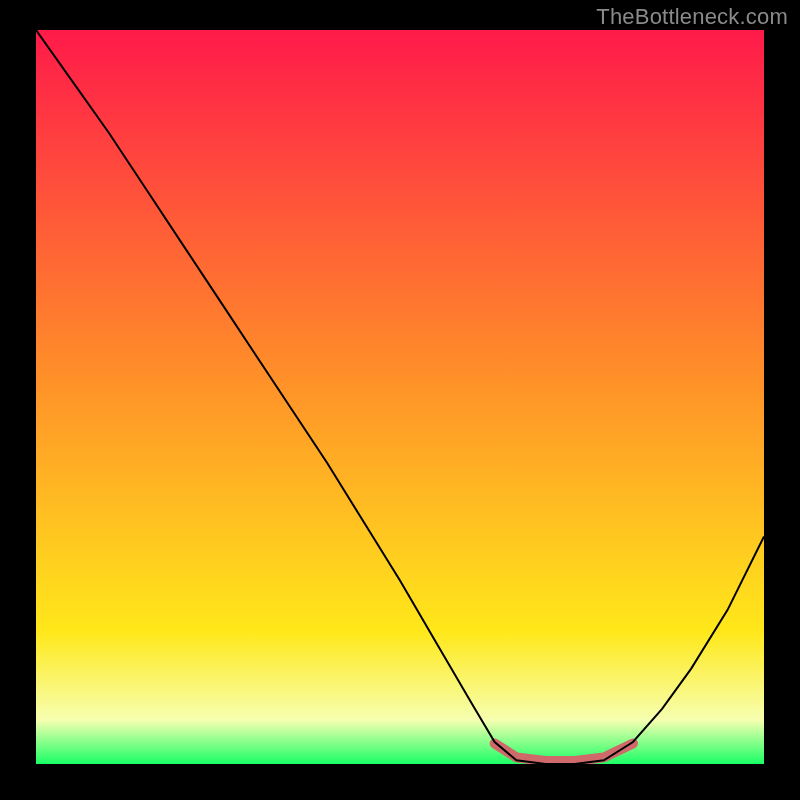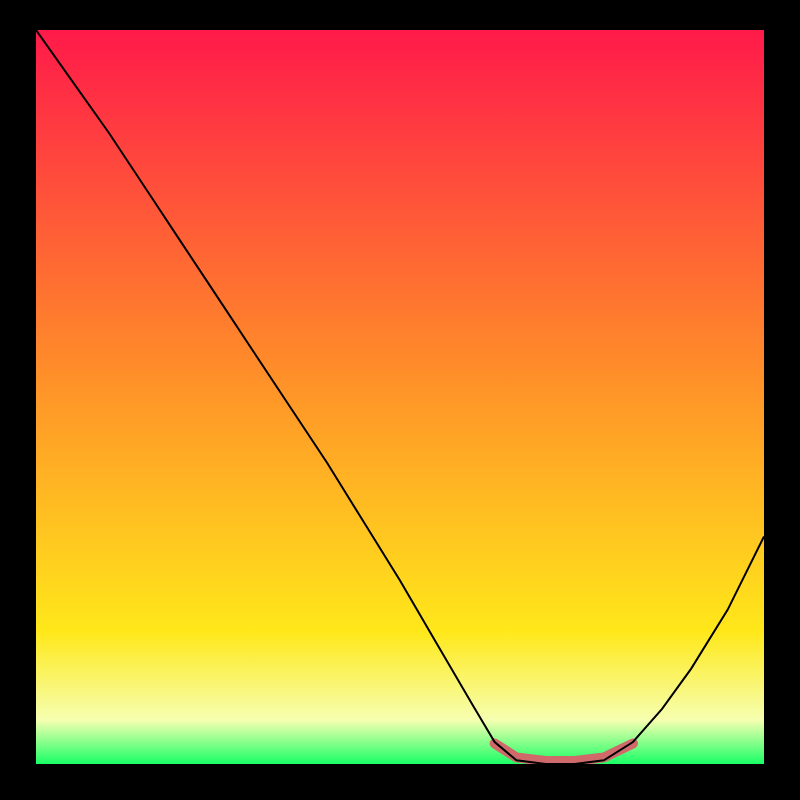--- a/index.html
+++ b/index.html
@@ -36,20 +36,21 @@
   .plot svg {
     display: block;
     width: 100%;
     height: 100%;
   }
 </style>
 </head>
 <body>
 
 <div class="frame">
+  <div class="attribution">TheBottleneck.com</div>
 
   <div class="plot">
     <svg viewBox="0 0 728 734">
       <defs>
         <linearGradient id="bg" x1="0" y1="0" x2="0" y2="1">
           <stop id="g0" offset="0%" stop-color="#ff1a4a"></stop>
           <stop id="g1" offset="45%" stop-color="#ff8a2a"></stop>
           <stop id="g2" offset="82%" stop-color="#ffe81a"></stop>
           <stop id="g3" offset="94%" stop-color="#f6ffb0"></stop>
           <stop id="g4" offset="100%" stop-color="#1aff66"></stop>

